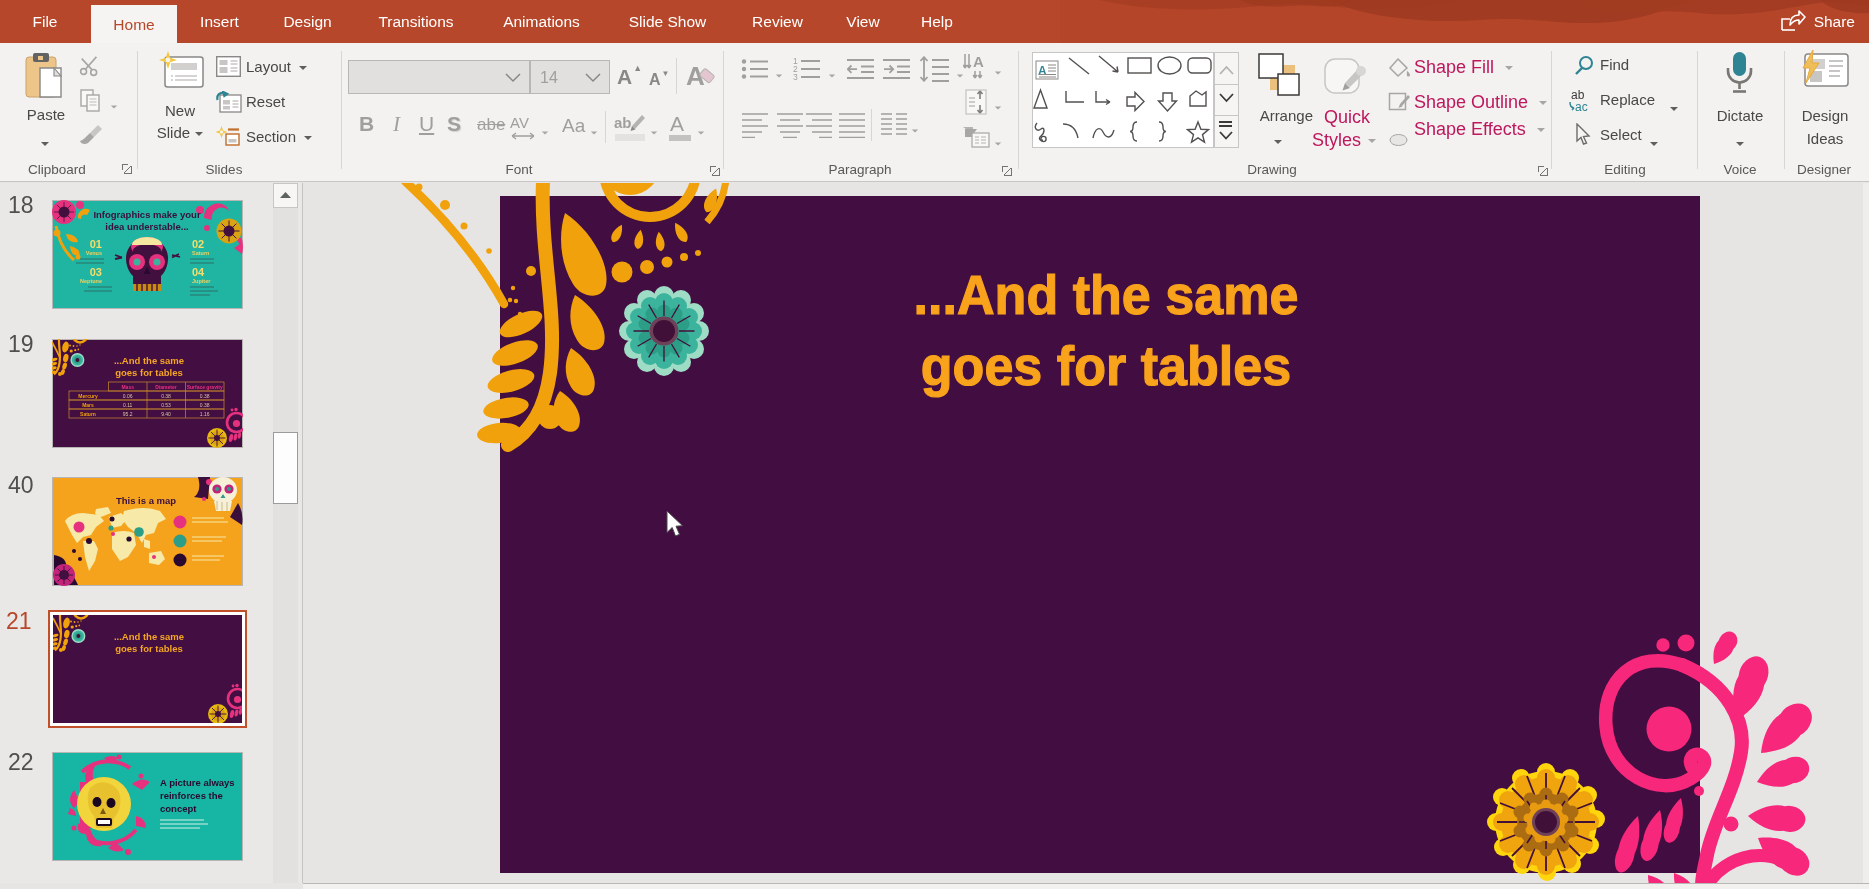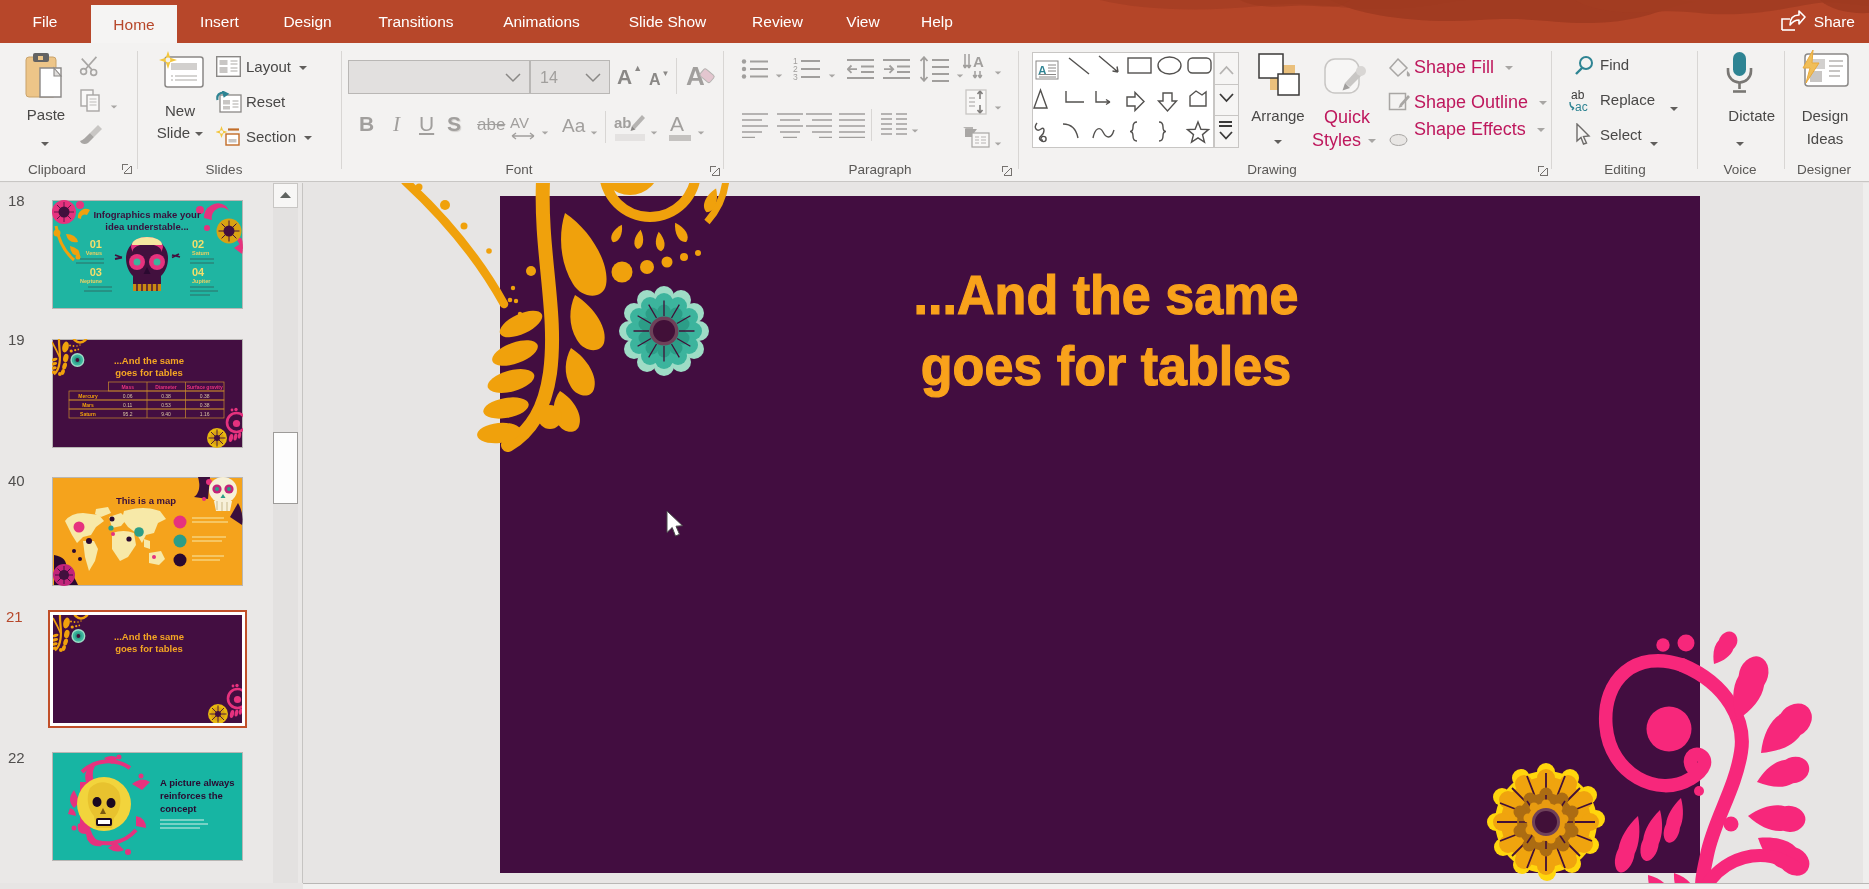--- a/index.html
+++ b/index.html
@@ -21,21 +21,21 @@
   .rtext-dis { position:absolute; font-size:18px; color:#be185d; white-space:nowrap; }
   .caret { display:inline-block; width:0; height:0; border-left:4px solid transparent; border-right:4px solid transparent; border-top:4.5px solid #605E5C; vertical-align:middle; margin-left:4px; }
   .caret-dis { border-top-color:#A8A6A4; }
   .launcher { position:absolute; width:10px; height:10px; }
   .launcher:before { content:""; position:absolute; left:0; top:0; width:5px; height:5px; border-left:1.3px solid #75726F; border-top:1.3px solid #75726F; }
   .launcher:after { content:""; position:absolute; right:0; bottom:0; width:7px; height:7px; border-right:1.3px solid #75726F; border-bottom:1.3px solid #75726F; background:linear-gradient(135deg, transparent 45%, #75726F 45%, #75726F 55%, transparent 55%); }
 
   
   #panel { position:absolute; left:0; top:183px; width:302px; height:700px; background:#EAE8E7; }
   #paneldiv { position:absolute; left:302px; top:183px; width:1px; height:700px; background:#C6C4C2; }
-  .slidenum { position:absolute; font-size:15px; color:#514F4E; }
+  .slidenum { position:absolute; font-size:23px; color:#514F4E; }
   #scrolltrack { position:absolute; left:273px; top:183px; width:25px; height:700px; background:#E3E1E0; }
   #scrollup { position:absolute; left:273px; top:183px; width:25px; height:25px; background:#F7F6F5; border:1px solid #C8C6C4; }
   #scrollthumb { position:absolute; left:273px; top:432px; width:25px; height:72px; background:#FDFDFD; border:1px solid #9D9B99; }
 
   
   #canvas { position:absolute; left:303px; top:183px; width:1566px; height:700px; background:#E7E5E4; overflow:hidden; }
   #slide { position:absolute; left:197px; top:13px; width:1200px; height:677px; background:#420D40; }
   #slidetitle { position:absolute; left:503px; top:76px; width:600px; text-align:center; font-weight:bold; font-size:56px; line-height:71px; color:#F9A21B; letter-spacing:0px; transform:scaleX(0.93); -webkit-text-stroke:1.2px #F9A21B; }
   #statusbar { position:absolute; left:303px; top:883px; width:1566px; height:6px; background:#F2F1F0; border-top:1px solid #B9B7B5; }
 </style>
@@ -75,21 +75,21 @@
   <div class="rdiv" style="left:341px"></div>
   <div class="rdiv" style="left:723px"></div>
   <div class="rdiv" style="left:1018px"></div>
   <div class="rdiv" style="left:1551px"></div>
   <div class="rdiv" style="left:1697px"></div>
   <div class="rdiv" style="left:1784px"></div>
 
   <div class="glabel" style="left:-43px">Clipboard</div>
   <div class="glabel" style="left:124px">Slides</div>
   <div class="glabel" style="left:419px">Font</div>
-  <div class="glabel" style="left:780px">Paragraph</div>
+  <div class="glabel" style="left:760px">Paragraph</div>
   <div class="glabel" style="left:1172px">Drawing</div>
   <div class="glabel" style="left:1525px">Editing</div>
   <div class="glabel" style="left:1640px">Voice</div>
   <div class="glabel" style="left:1724px">Designer</div>
 
   <div class="launcher" style="left:122px;top:121px"></div>
   <div class="launcher" style="left:710px;top:123px"></div>
   <div class="launcher" style="left:1002px;top:123px"></div>
   <div class="launcher" style="left:1538px;top:123px"></div>
 
@@ -308,21 +308,21 @@
       <path d="M125 70 c3.5 0 4 2 4 5 c0 3 0.5 4.5 3 4.5 c-2.5 0 -3 1.5 -3 4.5 c0 3 -0.5 5 -4 5" transform="translate(2,0)"></path>
       <path d="M166 70 l2.9 7.3 7.6 0.3 -6 5 2 7.6 -6.5 -4.3 -6.5 4.3 2 -7.6 -6 -5 7.6 -0.3 Z"></path>
     </g>
   </svg>
 
   <svg class="abs" style="left:1256px;top:10px" width="45" height="44" viewBox="0 0 45 44">
     <rect x="14" y="12" width="25" height="25" fill="#EAC07C"></rect>
     <rect x="3" y="1" width="24" height="24" fill="#fff" stroke="#3B3A39" stroke-width="1.5"></rect>
     <rect x="22" y="21" width="21" height="21" fill="#fff" stroke="#3B3A39" stroke-width="1.5"></rect>
   </svg>
-  <div class="rtext" style="left:1243px;top:64px;width:70px;text-align:center">Arrange</div>
+  <div class="rtext" style="left:1243px;top:64px;width:70px;text-align:right">Arrange</div>
   <div class="abs" style="left:1274px;top:89px"><span class="caret" style="margin:0"></span></div>
 
   <svg class="abs" style="left:1323px;top:14px" width="48" height="44" viewBox="0 0 48 44">
     <rect x="2" y="2" width="34" height="34" rx="10" fill="#F7F6F5" stroke="#C8C6C4" stroke-width="1.5"></rect>
     <path d="M22 26 L34 13 L39 18 L27 30 Z" fill="#C8C6C4"></path>
     <path d="M22 26 l-2.5 7.5 7.5 -2.5 z" fill="#A19F9D"></path>
     <circle cx="38" cy="14" r="5" fill="#D8D6D4"></circle>
   </svg>
   <div class="rtext-dis" style="left:1317px;top:64px;width:60px;text-align:center">Quick</div>
   <div class="rtext-dis" style="left:1312px;top:87px;width:60px;text-align:left">Styles <span class="caret caret-dis" style="margin-left:2px"></span></div>
@@ -360,21 +360,21 @@
   </svg>
   <div class="rtext" style="left:1600px;top:83px">Select</div>
   <div class="abs" style="left:1650px;top:91px"><span class="caret" style="margin:0"></span></div>
 
   <svg class="abs" style="left:1724px;top:9px" width="32" height="42" viewBox="0 0 32 42">
     <rect x="9" y="0" width="13" height="24" rx="6.5" fill="#2E8493"></rect>
     <path d="M4 16 v3 a11.5 11.5 0 0 0 23 0 v-3" fill="none" stroke="#797774" stroke-width="2.6"></path>
     <path d="M15.5 31 v6" stroke="#797774" stroke-width="2.6"></path>
     <path d="M9 39.5 h13" stroke="#797774" stroke-width="2.6"></path>
   </svg>
-  <div class="rtext" style="left:1705px;top:64px;width:70px;text-align:right">Dictate</div>
+  <div class="rtext" style="left:1705px;top:64px;width:70px;text-align:center">Dictate</div>
   <div class="abs" style="left:1736px;top:91px"><span class="caret" style="margin:0"></span></div>
 
   <svg class="abs" style="left:1799px;top:7px" width="50" height="46" viewBox="0 0 50 46">
     <rect x="6" y="4" width="43" height="32" rx="3" fill="#fff" stroke="#8A8886" stroke-width="1.5"></rect>
     <rect x="11" y="9" width="15" height="10" fill="#D2D0CE"></rect>
     <rect x="11" y="21" width="12" height="11" fill="#C8C6C4"></rect>
     <path d="M30 11 h14 M30 16 h14 M30 21 h11 M30 26 h11" stroke="#C8C6C4" stroke-width="1.8"></path>
     <path d="M14 0 L4 18 L11 18 L7 33 L20 13 L13 13 Z" fill="#F0BE58" stroke="#E8A93C" stroke-width="1"></path>
   </svg>
   <div class="rtext" style="left:1790px;top:64px;width:70px;text-align:center">Design</div>

